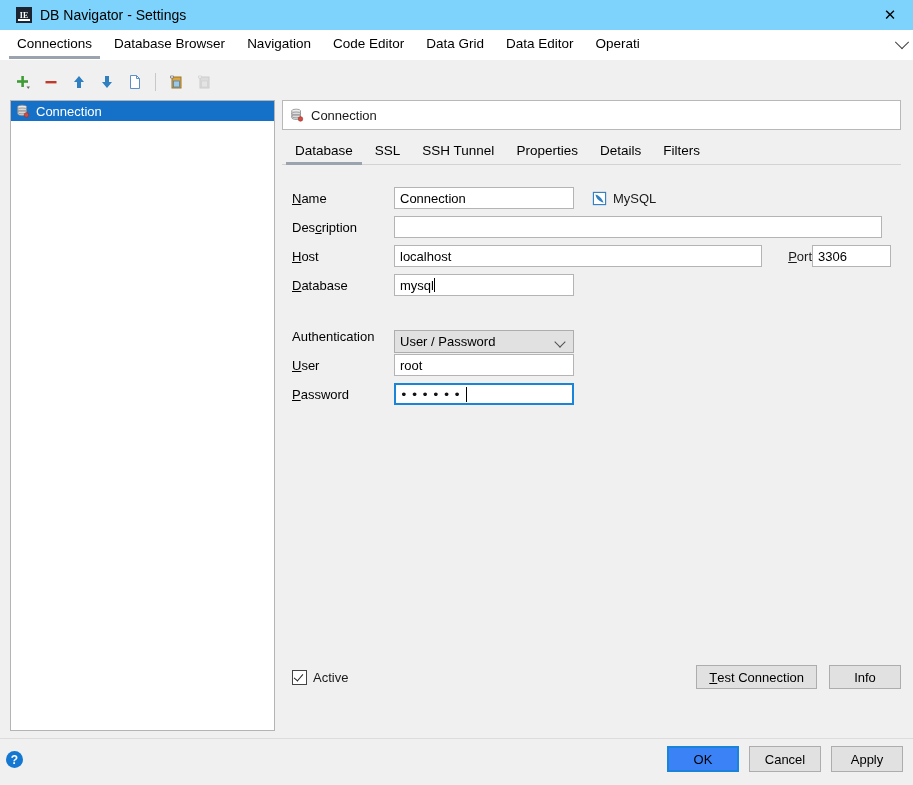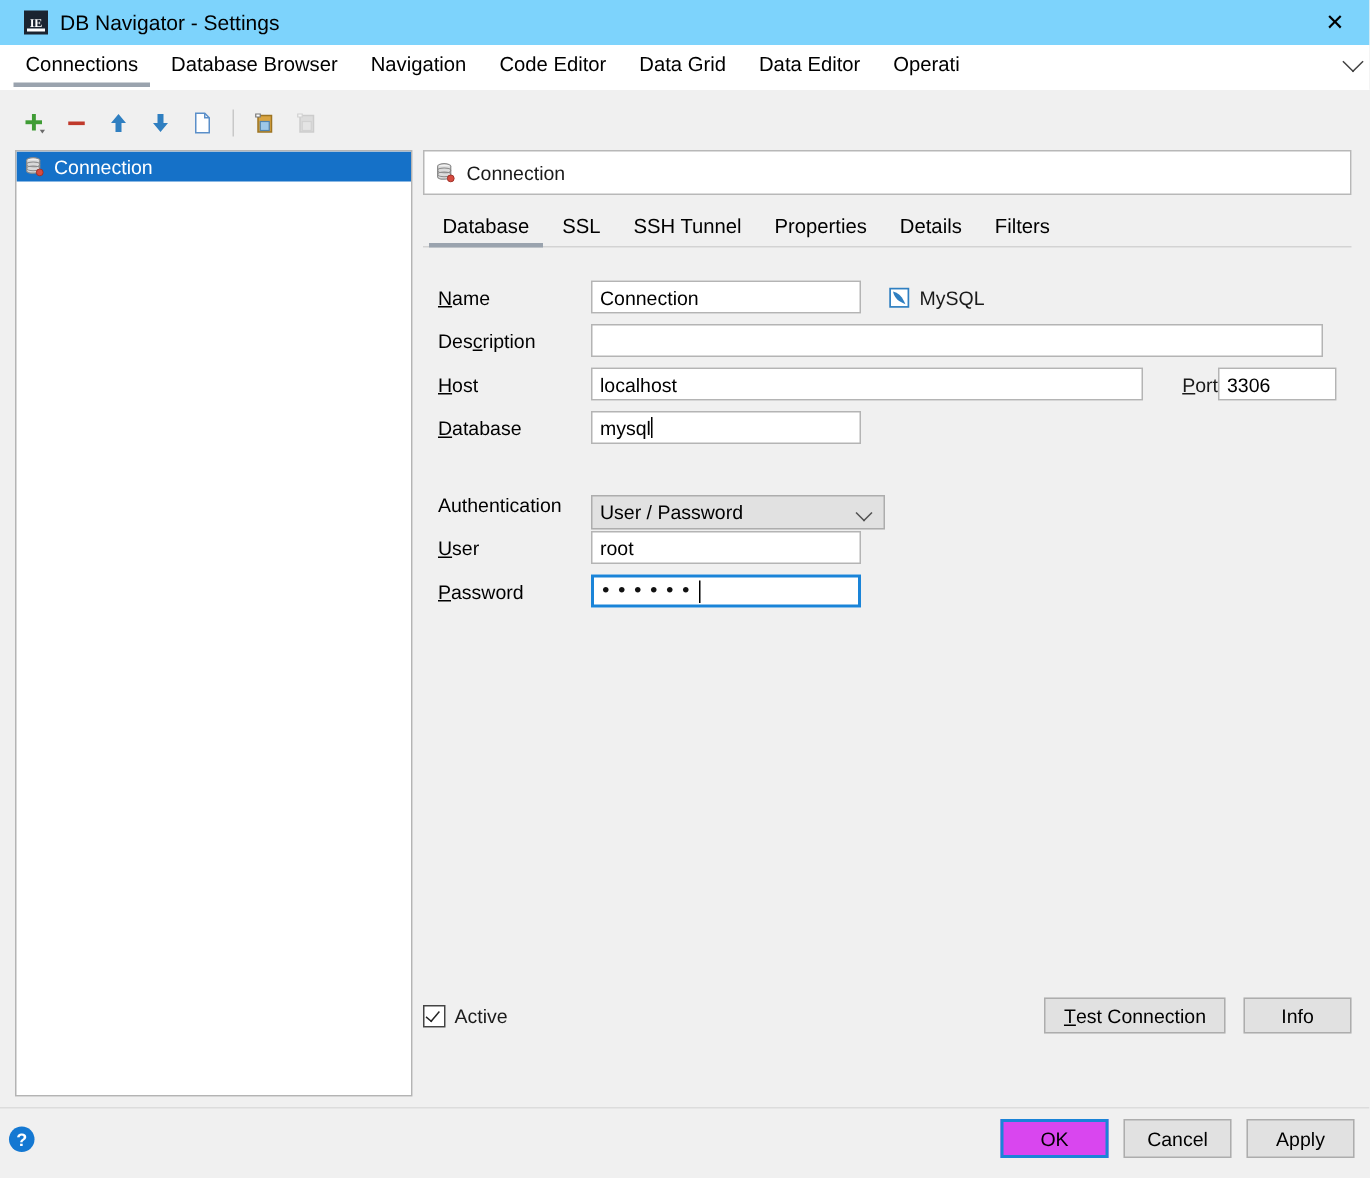--- a/index.html
+++ b/index.html
@@ -67,21 +67,21 @@
     font-size: 15px;
     color: #000000;
     cursor: default;
   }
 
   
   .toptabs {
     height: 29px;
     background: #ffffff;
     display: flex;
-    align-items: flex-start;
+    align-items: center;
     position: relative;
     border-bottom: 1px solid #ffffff;
     padding-left: 6px;
     overflow: hidden;
   }
   .toptab {
     height: 28px;
     line-height: 26px;
     padding: 0 11px;
     font-size: 13.5px;
@@ -253,21 +253,21 @@
 
   .port-label {
     width: 40px;
     text-align: right;
     font-size: 13px;
     margin-left: 10px;
     flex: none;
   }
 
   select.cb, .cb {
-    width: 196px;
+    width: 180px;
     height: 23px;
     box-sizing: border-box;
     background: #e1e1e1;
     border: 1px solid #adadad;
     font-family: "Liberation Sans", sans-serif;
     font-size: 13px;
     color: #000;
     padding: 0 5px;
     display: flex;
     align-items: center;
@@ -325,21 +325,21 @@
     margin-left: 18px;
     font-size: 13px;
   }
   .mysql-tag .mt-label { margin-left: 6px; }
 
   .mn { text-decoration: underline; }
 
   
   .active-row {
     position: absolute;
-    left: 282px; bottom: 54px;
+    left: 292px; bottom: 54px;
     display: flex;
     align-items: center;
     font-size: 13px;
   }
   .chk {
     width: 13px; height: 13px;
     border: 1px solid #444;
     background: #fff;
     position: relative;
     margin-right: 6px;
@@ -373,21 +373,21 @@
     color: #000;
     display: flex;
     align-items: center;
     justify-content: center;
     padding: 0 12px;
     cursor: default;
     white-space: nowrap;
   }
   .btn.default {
     border: 2px solid #1a84d8;
-    background: #d946ef;
+    background: #3b82f6;
     text-align: center;
   }
 
   
   .footer {
     position: absolute;
     left: 0; right: 0; bottom: 0;
     height: 46px;
     background: #f0f0f0;
     border-top: 1px solid #dcdcdc;

